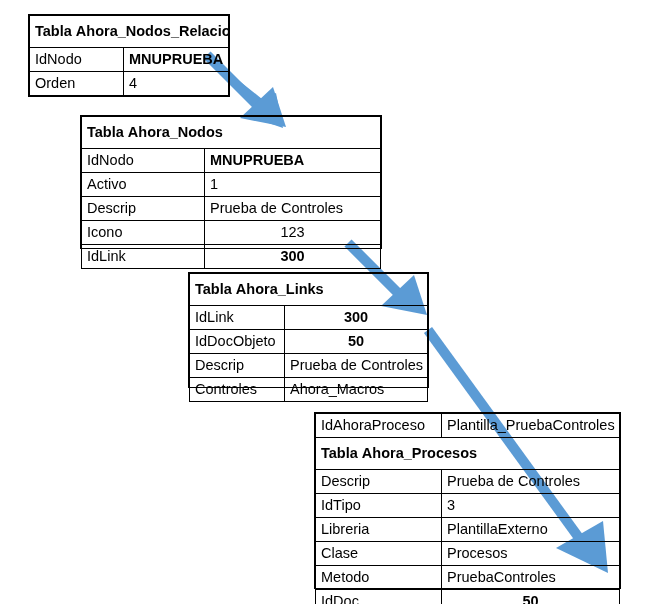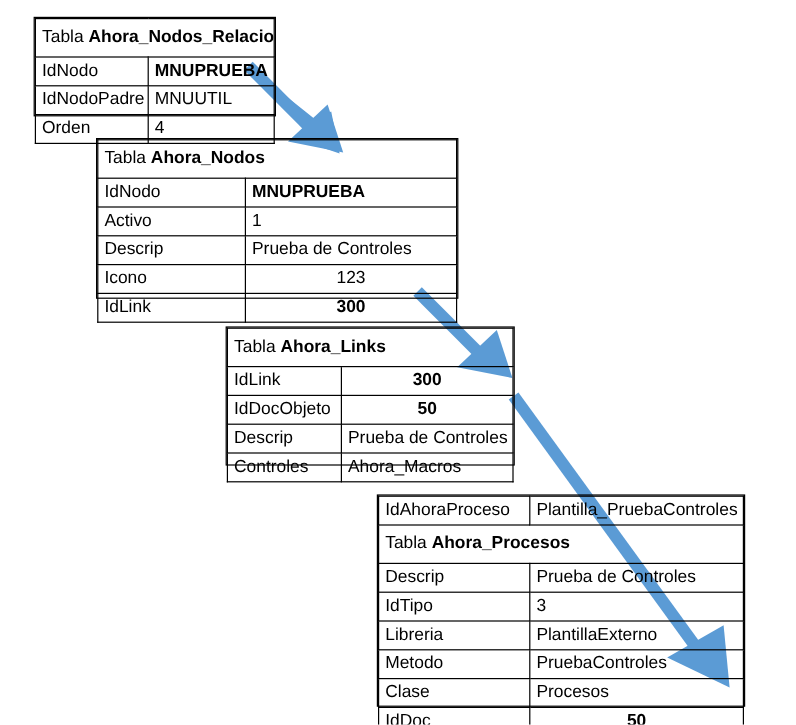--- a/index.html
+++ b/index.html
@@ -49,21 +49,21 @@
     white-space: nowrap;
     background: transparent;
     overflow: hidden;
   }
   .hdr-cell {
     border: 1px solid #000000;
     font-size: 14.5px;
     height: 31px;
   }
   .hdr-cell .tabla-word {
-    font-weight: normal;
+    font-weight: bold;
   }
   .hdr-cell .tabla-name {
     font-weight: bold;
   }
   .row-cell {
     height: 23px;
   }
   .val-bold {
     font-weight: bold;
   }
@@ -104,24 +104,20 @@
         </colgroup>
       <tbody>
           <tr>
         <td class="hdr-cell" colspan="2"><span class="tabla-word">Tabla</span> <span class="tabla-name">Ahora_Nodos_Relacion</span></td>
       </tr>
       <tr>
         <td class="row-cell">IdNodo</td>
         <td class="row-cell val-bold val-left">MNUPRUEBA</td>
       </tr>
       <tr>
-        <td class="row-cell">IdNodoPadre</td>
-        <td class="row-cell val-left">MNUUTIL</td>
-      </tr>
-      <tr>
         <td class="row-cell">Orden</td>
         <td class="row-cell val-left">4</td>
       </tr>
     </tbody>
       </table>
   </div>
 
   <div class="db-table" style="left:80px; top:115px; width:302px; height:134px;">
     <table>
       <colgroup>
@@ -206,28 +202,28 @@
       </tr>
       <tr>
         <td class="row-cell">IdTipo</td>
         <td class="row-cell val-left">3</td>
       </tr>
       <tr>
         <td class="row-cell">Libreria</td>
         <td class="row-cell val-left">PlantillaExterno</td>
       </tr>
       <tr>
+        <td class="row-cell">Clase</td>
+        <td class="row-cell val-left">Procesos</td>
+      </tr>
+      <tr>
         <td class="row-cell">Metodo</td>
         <td class="row-cell val-left">PruebaControles</td>
       </tr>
       <tr>
-        <td class="row-cell">Clase</td>
-        <td class="row-cell val-left">Procesos</td>
-      </tr>
-      <tr>
         <td class="row-cell">IdDoc</td>
         <td class="row-cell val-bold val-right">50</td>
       </tr>
     </tbody>
       </table>
   </div>
 
 </div>
 
 </body></html>

